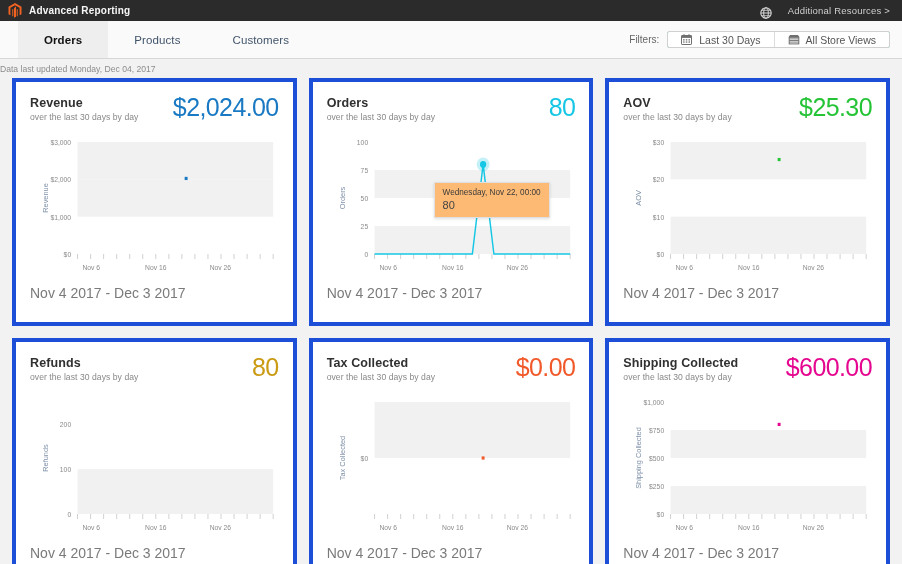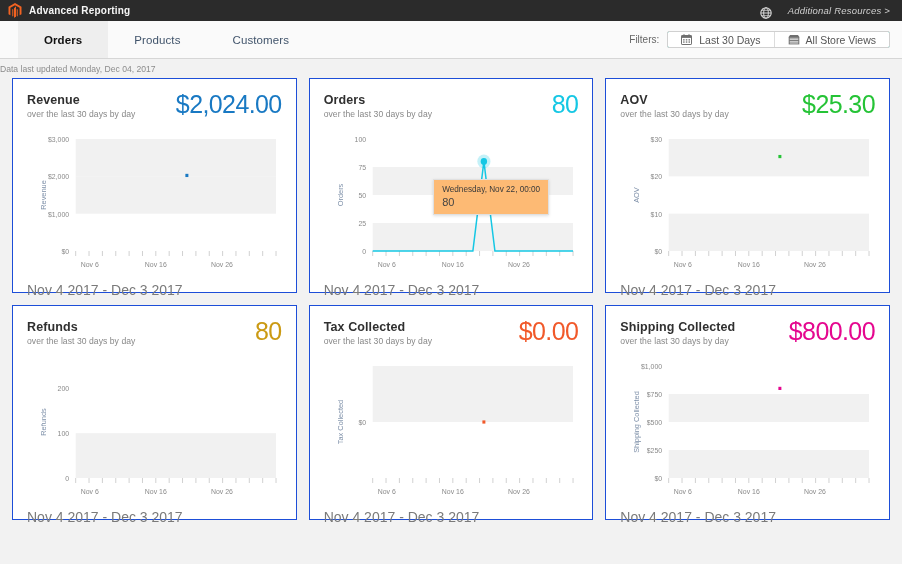--- a/index.html
+++ b/index.html
@@ -29,21 +29,20 @@
     font-size: 10px;
     font-weight: bold;
     letter-spacing: .2px;
   }
   .topbar-right {
     margin-left: auto;
     display: flex;
     align-items: center;
     gap: 16px;
     padding-right: 4px;
-    font-style: italic;
   }
   .globe-icon { width: 12px; height: 12px; display:block; }
   .addl-res {
     color: #cfcfcf;
     font-size: 9.5px;
     letter-spacing: .2px;
   }
 
   
   .tabbar {
@@ -116,22 +115,22 @@
 
   
   .grid {
     display: grid;
     grid-template-columns: repeat(3, 1fr);
     gap: 12px;
     padding: 0 12px;
   }
   .card {
     background: #fff;
-    border: 1px solid #1d4ed8;
-    height: 215px;
+    border: 4px solid #1d4ed8;
+    height: 248px;
     padding: 13px 14px 12px 14px;
     position: relative;
   }
   .card-head {
     display: flex;
     align-items: flex-start;
     justify-content: space-between;
   }
   .card-titles { padding-top: 1px; }
   .card-title {
@@ -476,21 +475,21 @@
         </svg>
       </div>
       <div class="range-label">Nov 4 2017 - Dec 3 2017</div>
     </div>
     <div class="card">
       <div class="card-head">
         <div class="card-titles">
           <div class="card-title">Shipping Collected</div>
           <div class="card-sub">over the last 30 days by day</div>
         </div>
-        <div class="card-value" style="color: rgb(229, 7, 143);">$800.00</div>
+        <div class="card-value" style="color: rgb(229, 7, 143);">$600.00</div>
       </div>
       <div class="chart-wrap">
         <svg class="chart-svg" viewBox="0 0 272 150" preserveAspectRatio="none">
           <rect x="52" y="92" width="214" height="28" fill="#f1f1f1"></rect>
           <rect x="52" y="36" width="214" height="28" fill="#f1f1f1"></rect>
           <text x="45" y="11" text-anchor="end" font-size="7.4" fill="#8a8a8a" font-family="&quot;Liberation Sans&quot;, sans-serif">$1,000</text>
           <text x="45" y="39" text-anchor="end" font-size="7.4" fill="#8a8a8a" font-family="&quot;Liberation Sans&quot;, sans-serif">$750</text>
           <text x="45" y="67" text-anchor="end" font-size="7.4" fill="#8a8a8a" font-family="&quot;Liberation Sans&quot;, sans-serif">$500</text>
           <text x="45" y="95" text-anchor="end" font-size="7.4" fill="#8a8a8a" font-family="&quot;Liberation Sans&quot;, sans-serif">$250</text>
           <text x="45" y="123" text-anchor="end" font-size="7.4" fill="#8a8a8a" font-family="&quot;Liberation Sans&quot;, sans-serif">$0</text>

